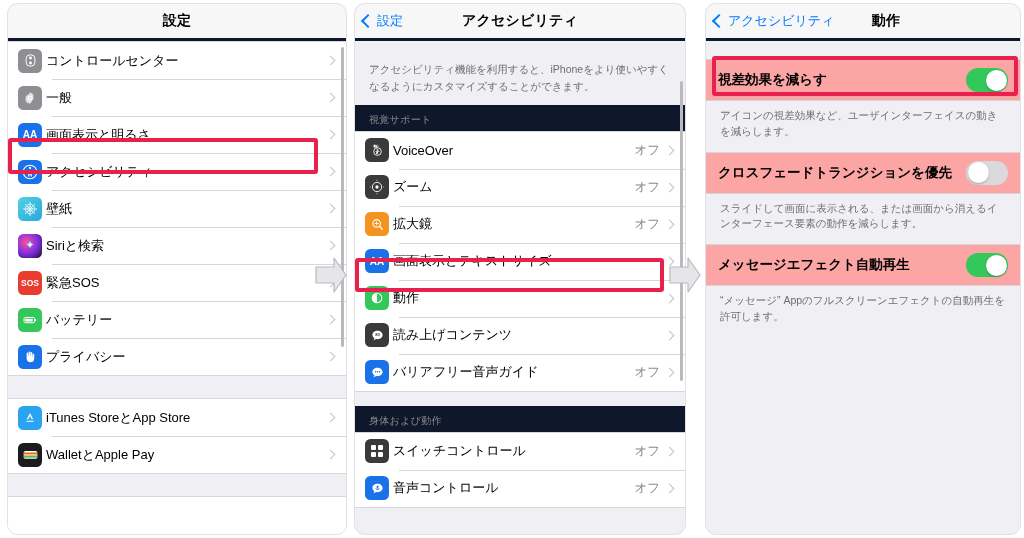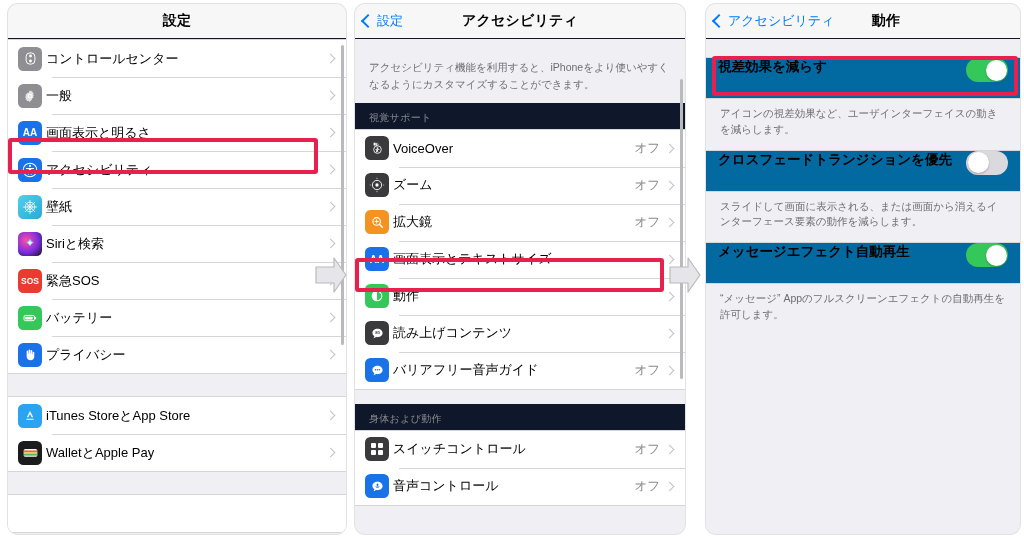--- a/index.html
+++ b/index.html
@@ -33,21 +33,21 @@
   }
   #panel-1 { left: 8px;   width: 338px; }
   #panel-2 { left: 355px; width: 330px; }
   #panel-3 { left: 706px; width: 314px; }
 
   
   .navbar {
     position: relative;
     height: 34px;
     background: #f7f7f8;
-    border-bottom: 1px solid #0f172a;
+    border-bottom: 3px solid #0f172a;
     display: flex;
     align-items: center;
     justify-content: center;
   }
   .nav-title {
     font-size: 14px;
     font-weight: bold;
     color: #000;
     letter-spacing: 0.2px;
   }
@@ -149,24 +149,24 @@
     border-right: 1.6px solid #c2c2c6;
     border-top: 1.6px solid #c2c2c6;
     transform: rotate(45deg);
     flex: 0 0 auto;
     margin-right: 2px;
   }
 
   
   .row-toggle {
     display: flex;
-    align-items: flex-start;
+    align-items: center;
     height: 40px;
     padding: 0 12px;
-    background: #0369a1;
+    background: #fca5a5;
     box-sizing: border-box;
     position: relative;
   }
   .row-toggle .label { font-size: 13.5px; font-weight: bold; }
   .toggle {
     width: 42px;
     height: 24px;
     border-radius: 12px;
     position: relative;
     flex: 0 0 auto;

